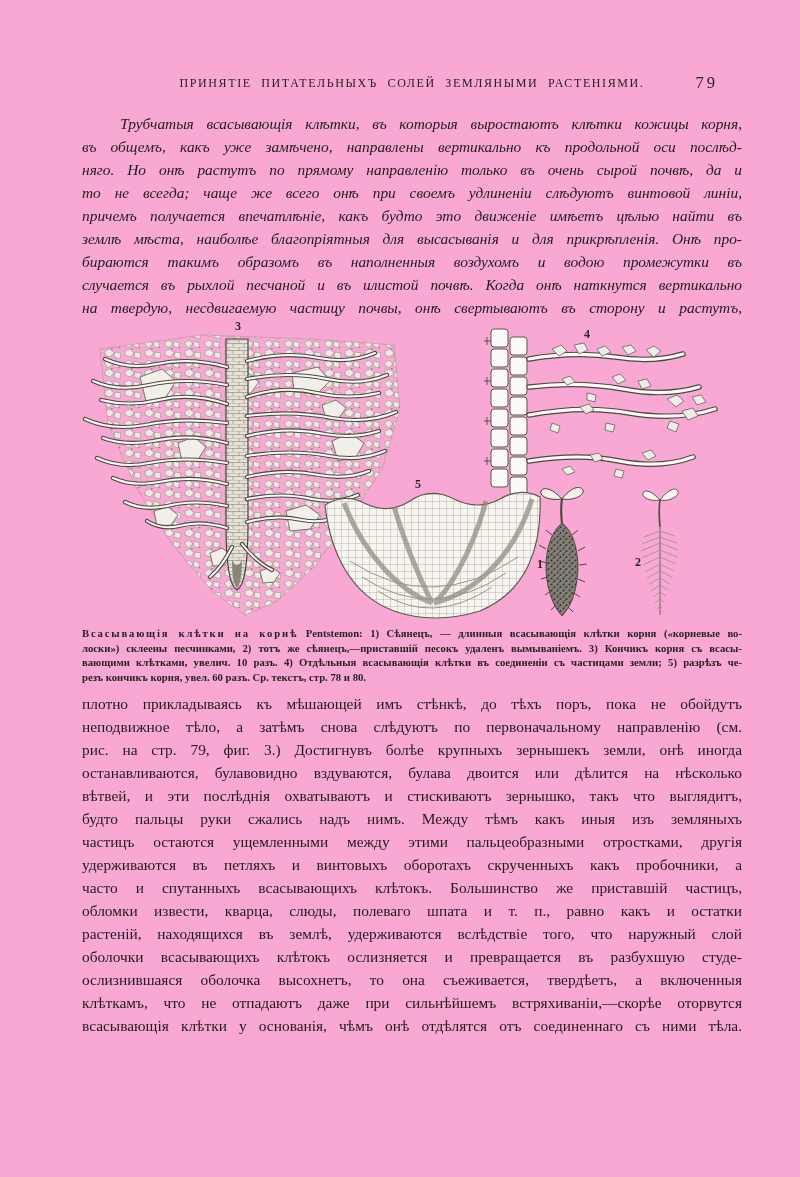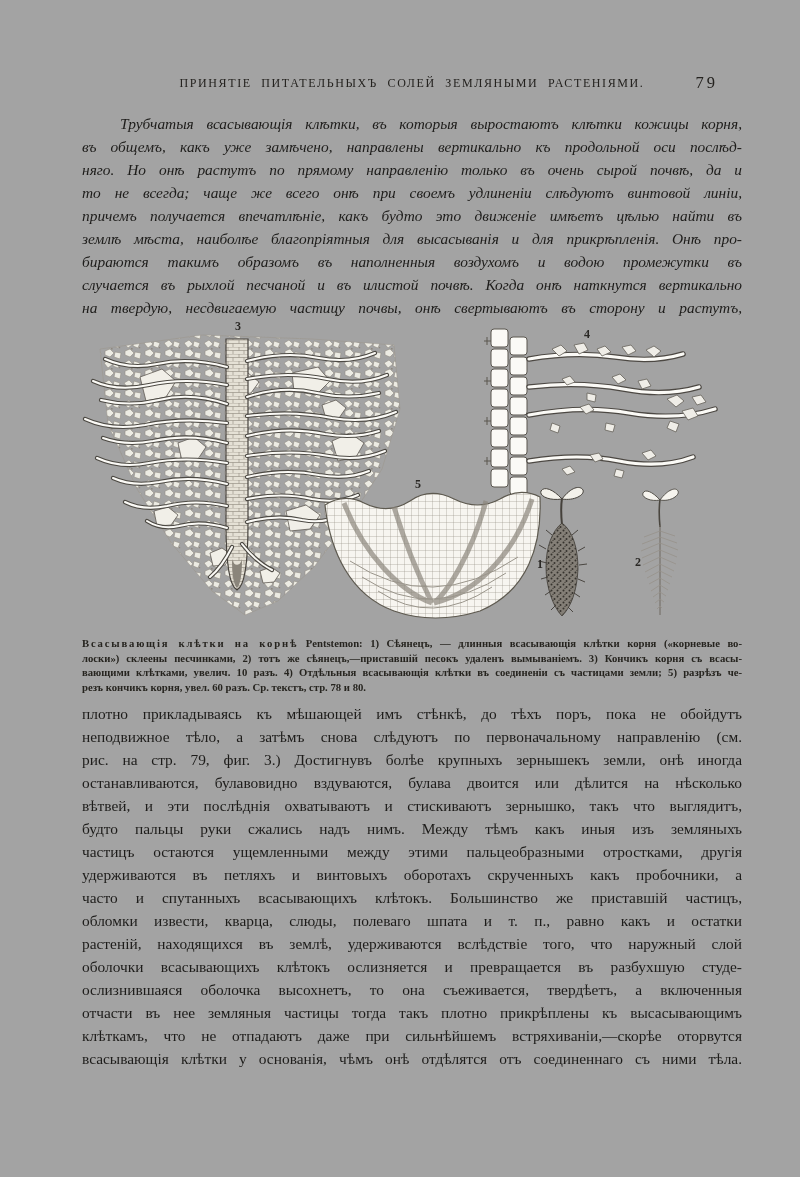--- a/index.html
+++ b/index.html
@@ -1,18 +1,18 @@
 <!DOCTYPE html>
 <html><head>
 <meta charset="utf-8">
 <style>
   html,body{margin:0;padding:0;background:#e9e9e9;}
   .page{
     position:relative;width:800px;height:1177px;margin:0 auto;
-    background:#a3a3a3;color:#1d1c1a;
+    background:#f9a8d4;color:#1d1c1a;
     font-family:"Liberation Serif","DejaVu Serif",serif;
     overflow:hidden;
   }
   .content{position:absolute;left:82px;top:76px;width:660px;}
 
   .header-row{position:relative;height:20px;}
   .running-head{
     text-align:center;font-size:12px;letter-spacing:1.6px;word-spacing:5px;
     color:#24221f;padding:0 60px;white-space:nowrap;
   }
@@ -30,21 +30,21 @@
   .para1 .line:first-child{text-indent:38px;}
   .para2{margin-top:8px;font-family:Liberation Serif, serif;}
 
   .figure{position:relative;width:660px;height:302px;margin-top:0;}
   .figure svg{position:absolute;left:0;top:0;}
   .fig-label{
     position:absolute;font-weight:bold;font-size:12px;color:#2a2825;
     font-family:"Liberation Serif",serif;
   }
 
-  .caption{margin-top:15px;font-weight:bold;color:#26241f;}
+  .caption{margin-top:5px;font-weight:bold;color:#26241f;}
   .cap-line{
     font-size:10.7px;line-height:14.6px;
     text-align:justify;text-align-last:justify;
   }
   .cap-lead{letter-spacing:1.8px;}
   .cap-last{font-size:10.7px;line-height:14.6px;}
 </style>
 </head>
 <body>
 
@@ -175,19 +175,18 @@
         <div class="line">останавливаются, булавовидно вздуваются, булава двоится или дѣлится на нѣсколько</div>
         <div class="line">вѣтвей, и эти послѣднія охватываютъ и стискиваютъ зернышко, такъ что выглядитъ,</div>
         <div class="line">будто пальцы руки сжались надъ нимъ. Между тѣмъ какъ иныя изъ земляныхъ</div>
         <div class="line">частицъ остаются ущемленными между этими пальцеобразными отростками, другія</div>
         <div class="line">удерживаются въ петляхъ и винтовыхъ оборотахъ скрученныхъ какъ пробочники, а</div>
         <div class="line">часто и спутанныхъ всасывающихъ клѣтокъ. Большинство же приставшій частицъ,</div>
         <div class="line">обломки извести, кварца, слюды, полеваго шпата и т. п., равно какъ и остатки</div>
         <div class="line">растеній, находящихся въ землѣ, удерживаются вслѣдствіе того, что наружный слой</div>
         <div class="line">оболочки всасывающихъ клѣтокъ ослизняется и превращается въ разбухшую студе-</div>
         <div class="line">ослизнившаяся оболочка высохнетъ, то она съеживается, твердѣетъ, а включенныя</div>
-        <div class="line">отчасти въ нее земляныя частицы тогда такъ плотно прикрѣплены къ высасывающимъ</div>
         <div class="line">клѣткамъ, что не отпадаютъ даже при сильнѣйшемъ встряхиваніи,—скорѣе оторвутся</div>
         <div class="line">всасывающія клѣтки у основанія, чѣмъ онѣ отдѣлятся отъ соединеннаго съ ними тѣла.</div>
       </div>
 
   </div>
 </div>
 
 </body></html>

